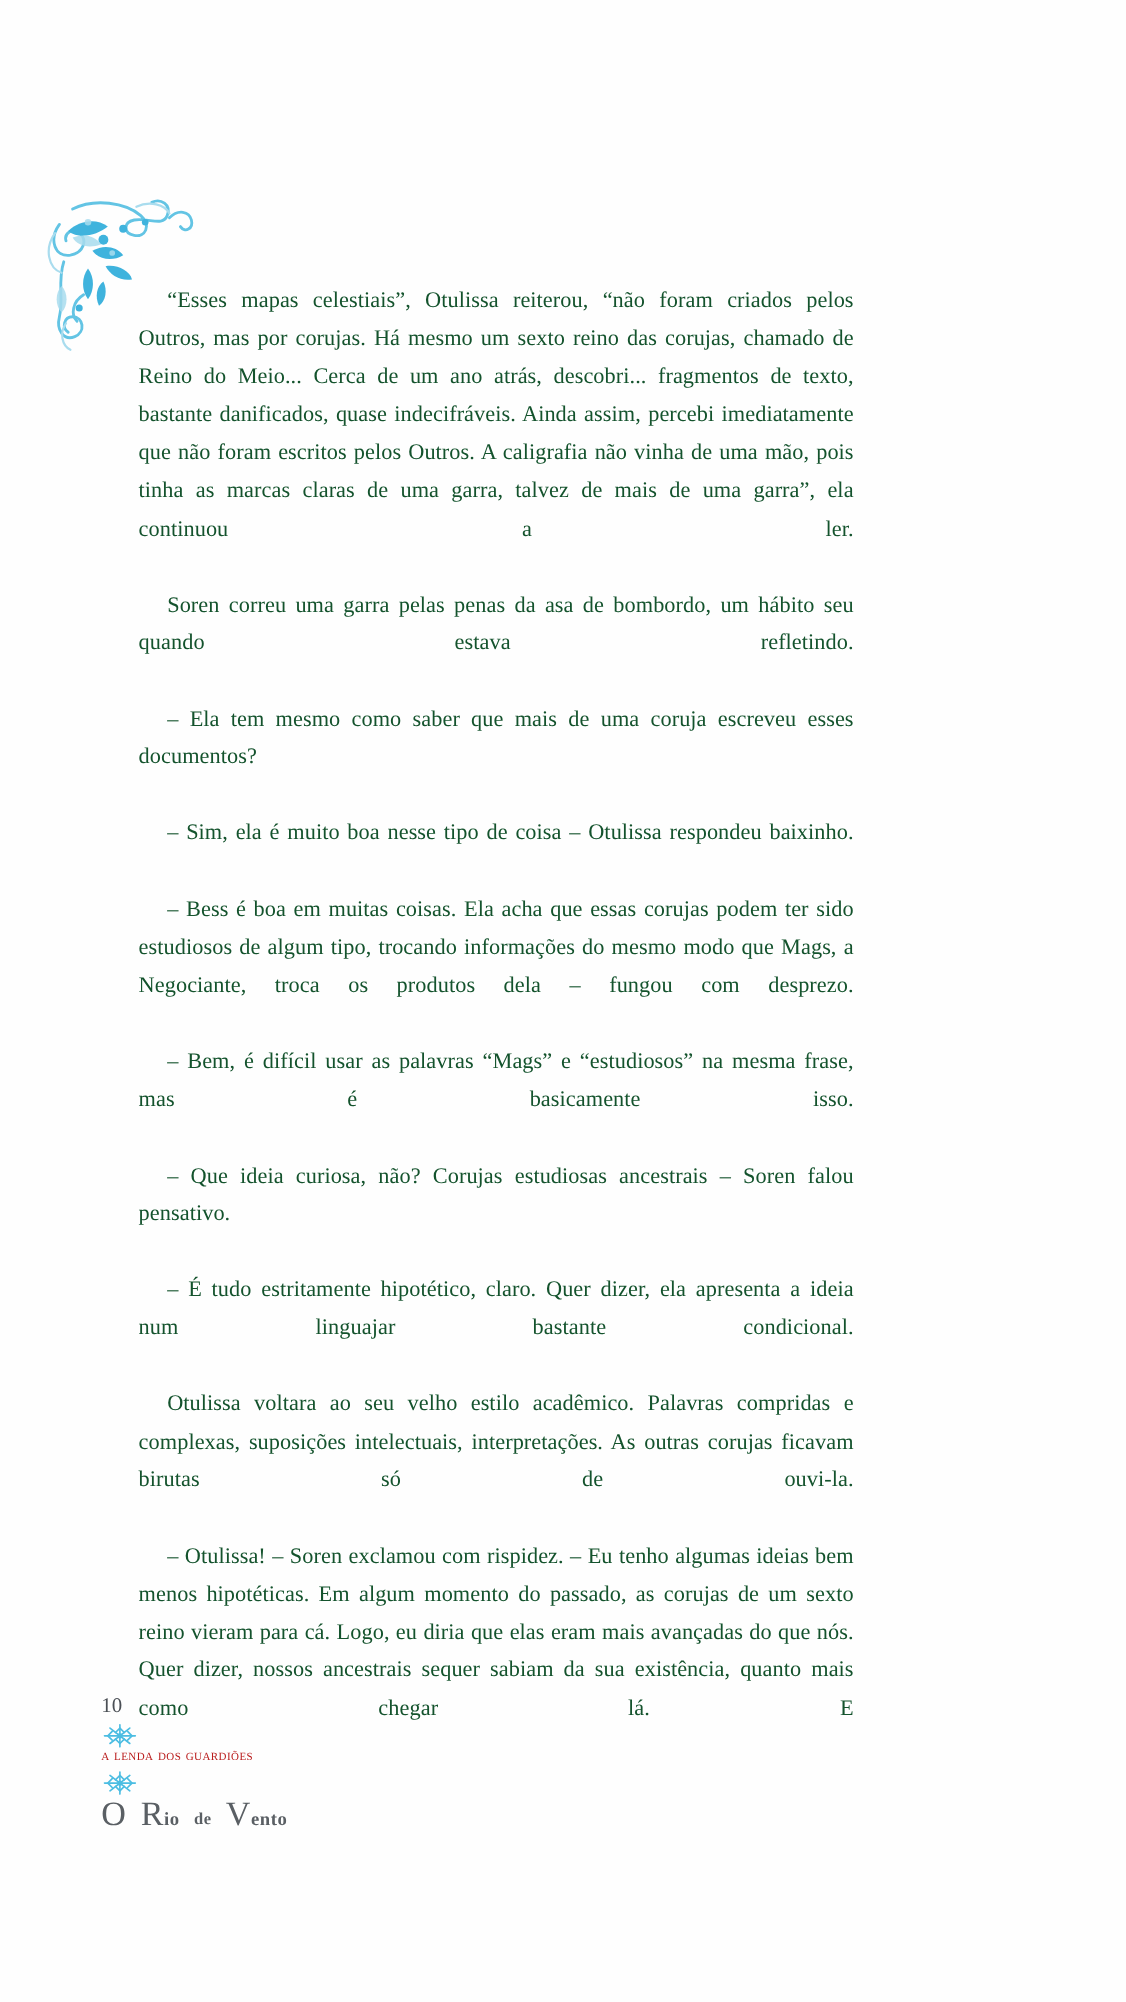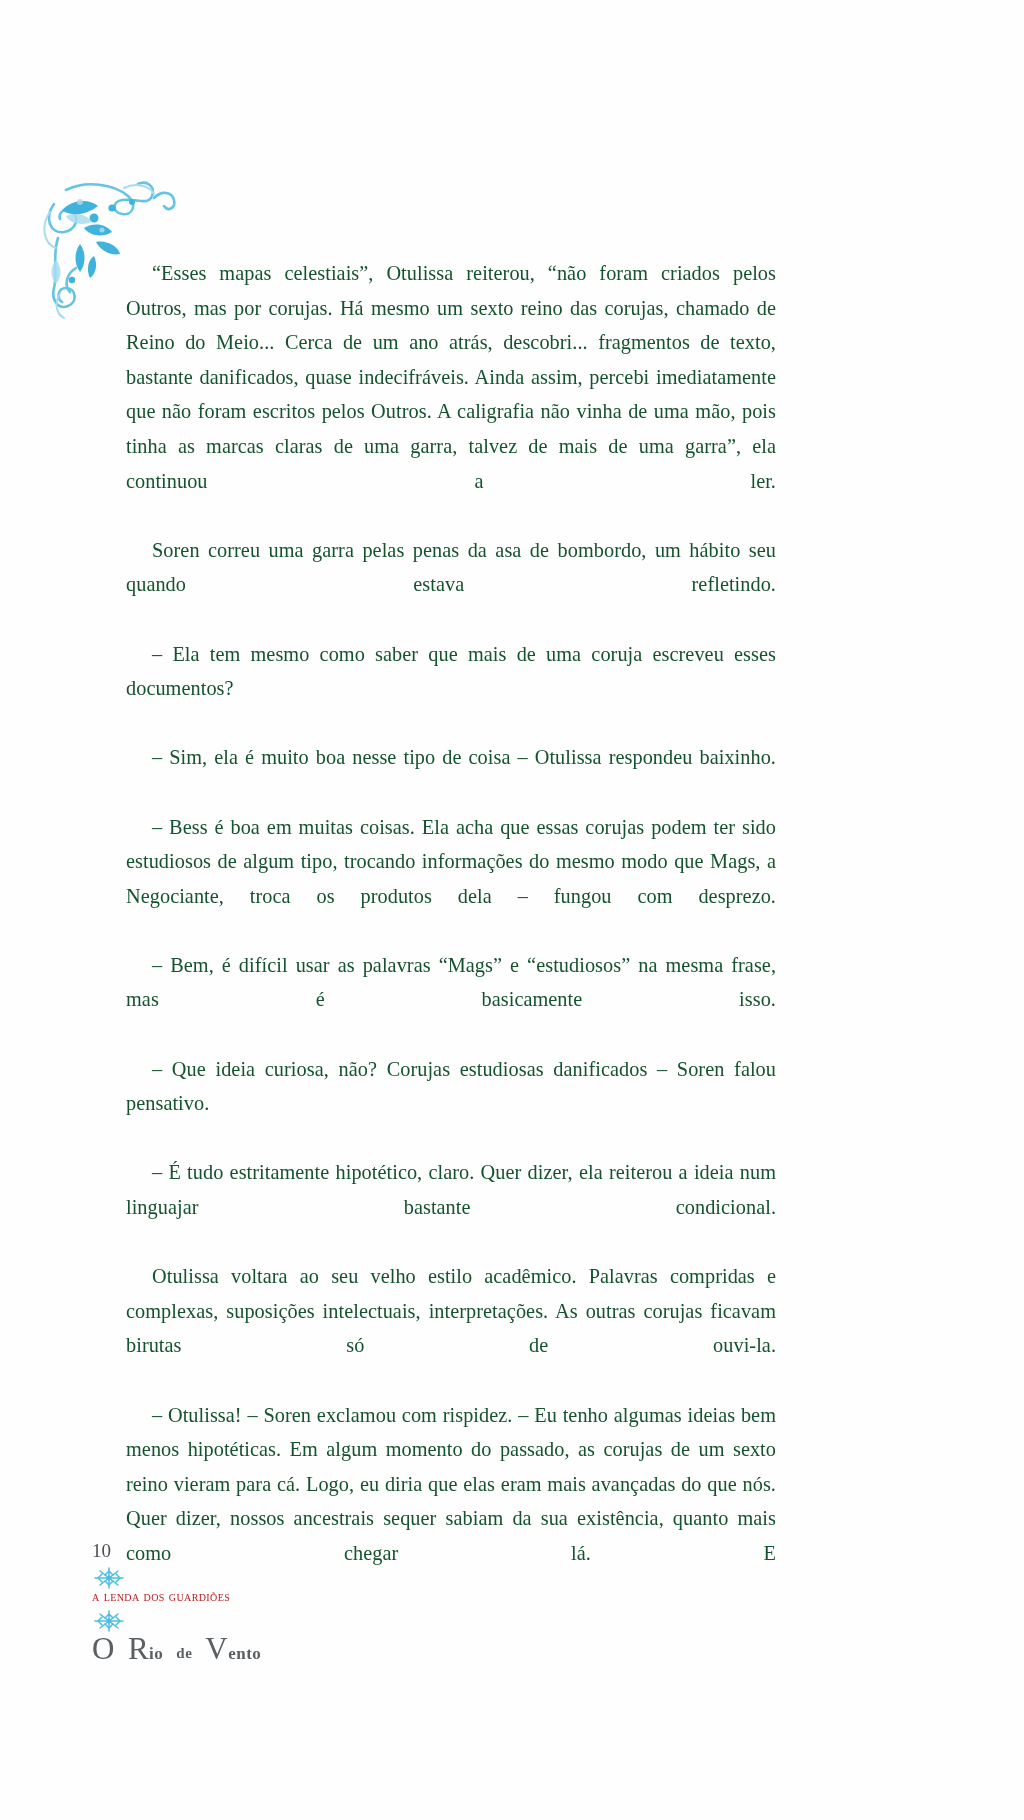--- a/index.html
+++ b/index.html
@@ -160,22 +160,22 @@
     </svg>
   </div>
 
   <div class="text-column">
     <p class="body-par indent">“Esses mapas celestiais”, Otulissa reiterou, “não foram criados pelos Outros, mas por corujas. Há mesmo um sexto reino das corujas, chamado de Reino do Meio... Cerca de um ano atrás, descobri... fragmentos de texto, bastante danificados, quase indecifráveis. Ainda assim, percebi imediatamente que não foram escritos pelos Outros. A caligrafia não vinha de uma mão, pois tinha as marcas claras de uma garra, talvez de mais de uma garra”, ela continuou a ler.</p>
     <p class="body-par indent">Soren correu uma garra pelas penas da asa de bombordo, um hábito seu quando estava refletindo.</p>
     <p class="body-par dialog">– Ela tem mesmo como saber que mais de uma coruja escreveu esses documentos?</p>
     <p class="body-par dialog">– Sim, ela é muito boa nesse tipo de coisa – Otulissa respondeu baixinho.</p>
     <p class="body-par dialog">– Bess é boa em muitas coisas. Ela acha que essas corujas podem ter sido estudiosos de algum tipo, trocando informações do mesmo modo que Mags, a Negociante, troca os produtos dela – fungou com desprezo.</p>
     <p class="body-par dialog">– Bem, é difícil usar as palavras “Mags” e “estudiosos” na mesma frase, mas é basicamente isso.</p>
-    <p class="body-par dialog">– Que ideia curiosa, não? Corujas estudiosas danificados – Soren falou pensativo.</p>
-    <p class="body-par dialog">– É tudo estritamente hipotético, claro. Quer dizer, ela reiterou a ideia num linguajar bastante condicional.</p>
+    <p class="body-par dialog">– Que ideia curiosa, não? Corujas estudiosas ancestrais – Soren falou pensativo.</p>
+    <p class="body-par dialog">– É tudo estritamente hipotético, claro. Quer dizer, ela apresenta a ideia num linguajar bastante condicional.</p>
     <p class="body-par indent">Otulissa voltara ao seu velho estilo acadêmico. Palavras compridas e complexas, suposições intelectuais, interpretações. As outras corujas ficavam birutas só de ouvi-la.</p>
     <p class="body-par dialog">– Otulissa! – Soren exclamou com rispidez. – Eu tenho algumas ideias bem menos hipotéticas. Em algum momento do passado, as corujas de um sexto reino vieram para cá. Logo, eu diria que elas eram mais avançadas do que nós. Quer dizer, nossos ancestrais sequer sabiam da sua existência, quanto mais como chegar lá. E</p>
   </div>
 
   <div class="footer">
     <span class="page-num">10</span>
 
     <span class="snowflake">
       <svg viewBox="0 0 34 26" width="34" height="26" xmlns="http://www.w3.org/2000/svg">
         <g stroke="#4cbde2" stroke-width="1.5" stroke-linecap="round" fill="none">

